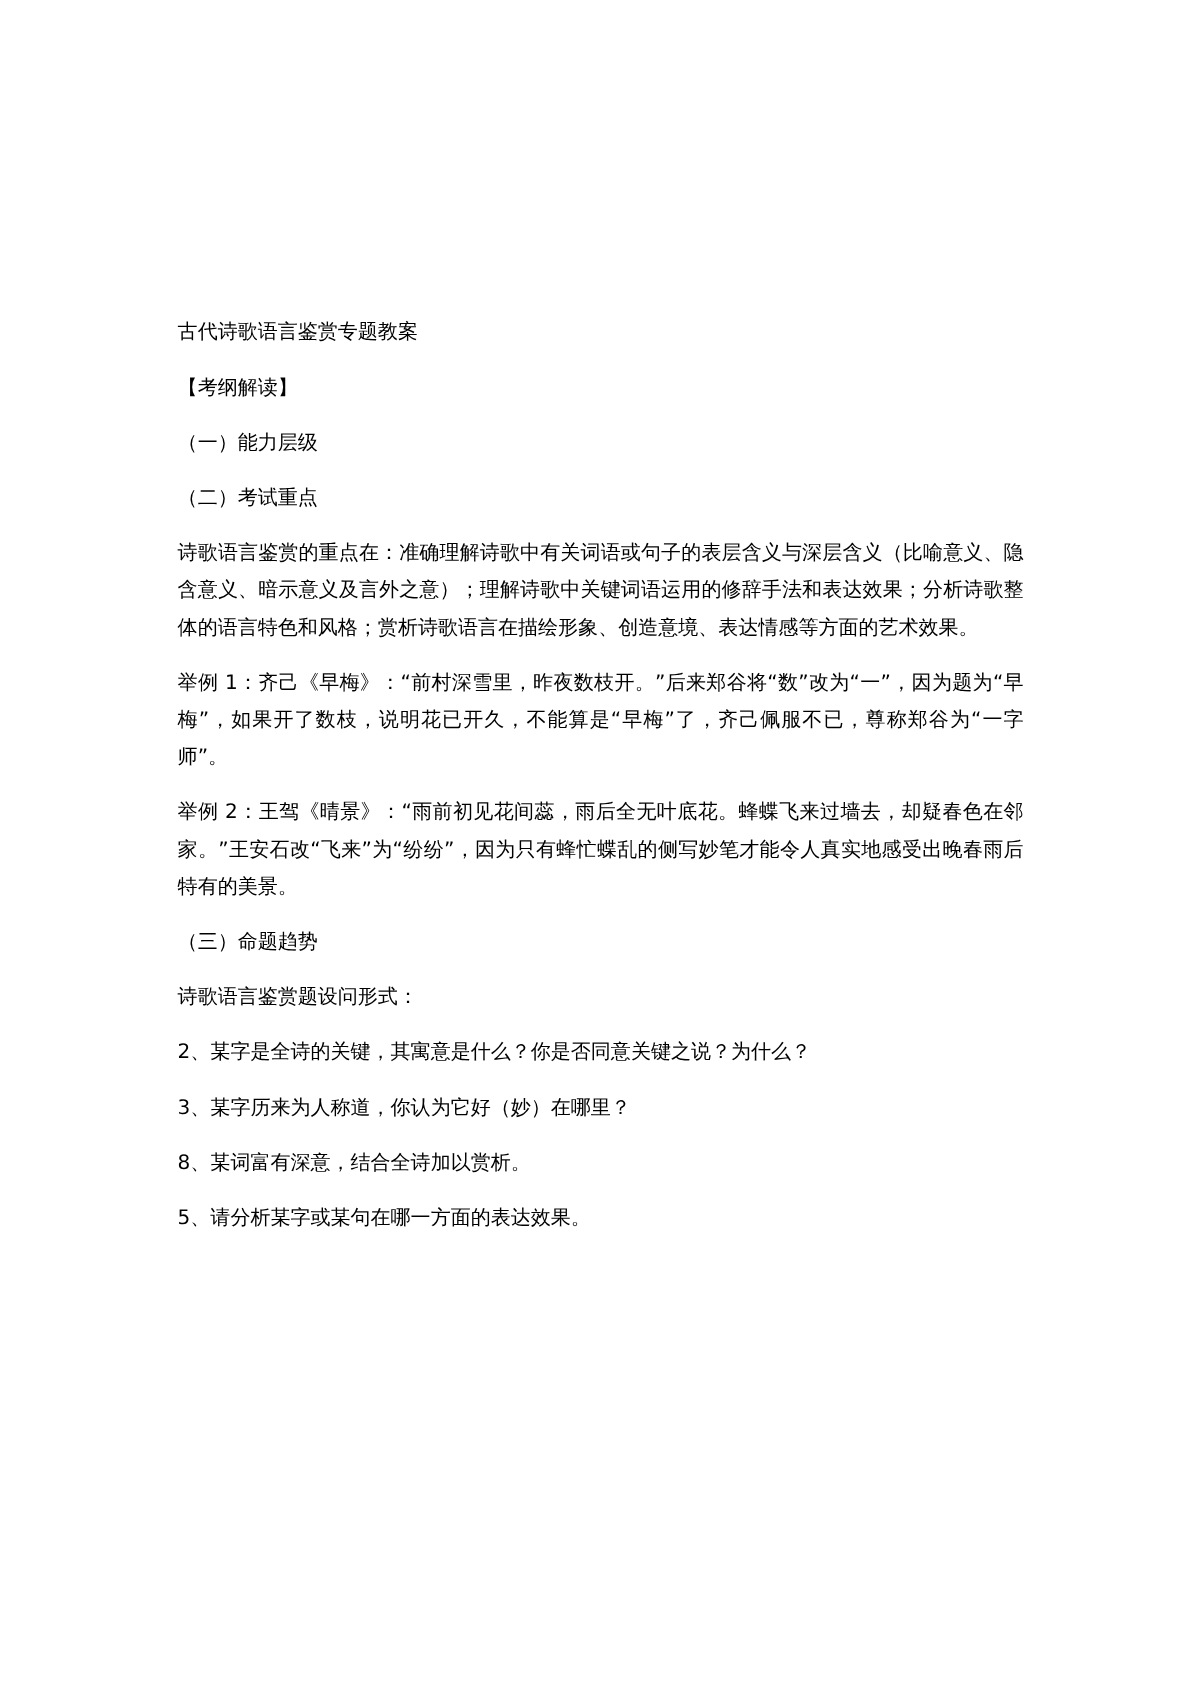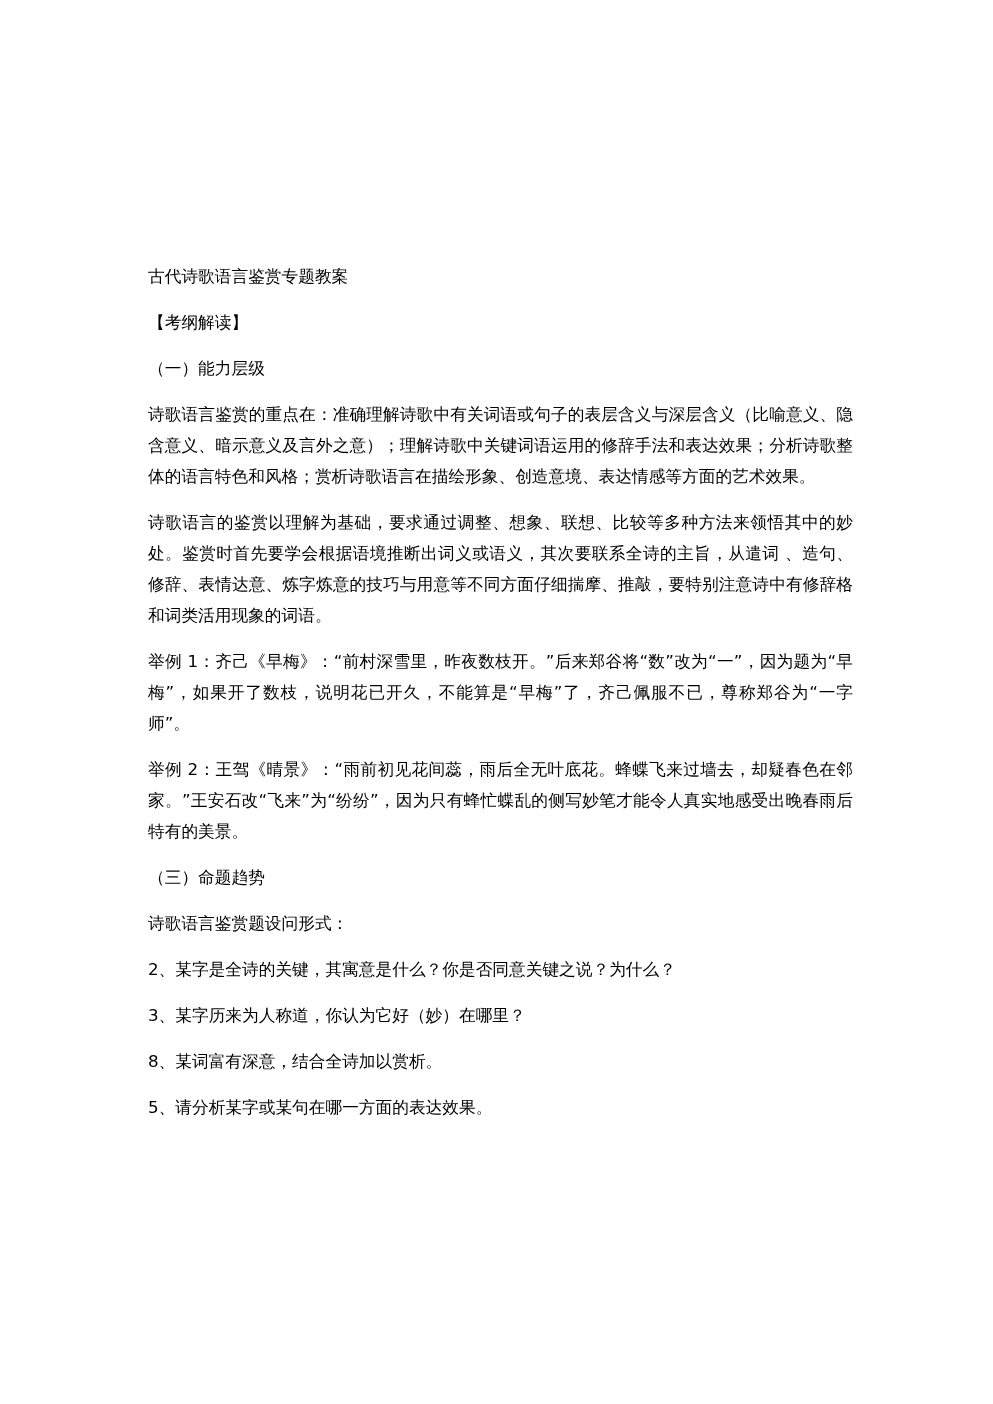--- a/index.html
+++ b/index.html
@@ -40,22 +40,22 @@
 </style>
 </head>
 <body>
 
 <div class="page" style="background: rgb(255, 255, 255); color: rgb(0, 0, 0);">
   <div class="content">
     <p class="para title-line">古代诗歌语言鉴赏专题教案</p>
     <p class="para header-line">【考纲解读】</p>
     <div>
         <p class="para subheading">（一）能力层级</p>
+        <p class="para subheading">（二）考试重点</p>
         <p class="para paragraph">诗歌语言鉴赏的重点在：准确理解诗歌中有关词语或句子的表层含义与深层含义（比喻意义、隐含意义、暗示意义及言外之意）；理解诗歌中关键词语运用的修辞手法和表达效果；分析诗歌整体的语言特色和风格；赏析诗歌语言在描绘形象、创造意境、表达情感等方面的艺术效果。</p>
-        <p class="para paragraph">诗歌语言的鉴赏以理解为基础，要求通过调整、想象、联想、比较等多种方法来领悟其中的妙处。鉴赏时首先要学会根据语境推断出词义或语义，其次要联系全诗的主旨，从遣词 、造句、修辞、表情达意、炼字炼意的技巧与用意等不同方面仔细揣摩、推敲，要特别注意诗中有修辞格和词类活用现象的词语。</p>
         <p class="para paragraph">举例 1：齐己《早梅》：“前村深雪里，昨夜数枝开。”后来郑谷将“数”改为“一”，因为题为“早梅”，如果开了数枝，说明花已开久，不能算是“早梅”了，齐己佩服不已，尊称郑谷为“一字师”。</p>
         <p class="para paragraph">举例 2：王驾《晴景》：“雨前初见花间蕊，雨后全无叶底花。蜂蝶飞来过墙去，却疑春色在邻家。”王安石改“飞来”为“纷纷”，因为只有蜂忙蝶乱的侧写妙笔才能令人真实地感受出晚春雨后特有的美景。</p>
         <p class="para subheading">（三）命题趋势</p>
         <p class="para lead-line">诗歌语言鉴赏题设问形式：</p>
         <p class="para question">2、某字是全诗的关键，其寓意是什么？你是否同意关键之说？为什么？</p>
         <p class="para question">3、某字历来为人称道，你认为它好（妙）在哪里？</p>
         <p class="para question">8、某词富有深意，结合全诗加以赏析。</p>
         <p class="para question">5、请分析某字或某句在哪一方面的表达效果。</p>
       </div>
   </div>

